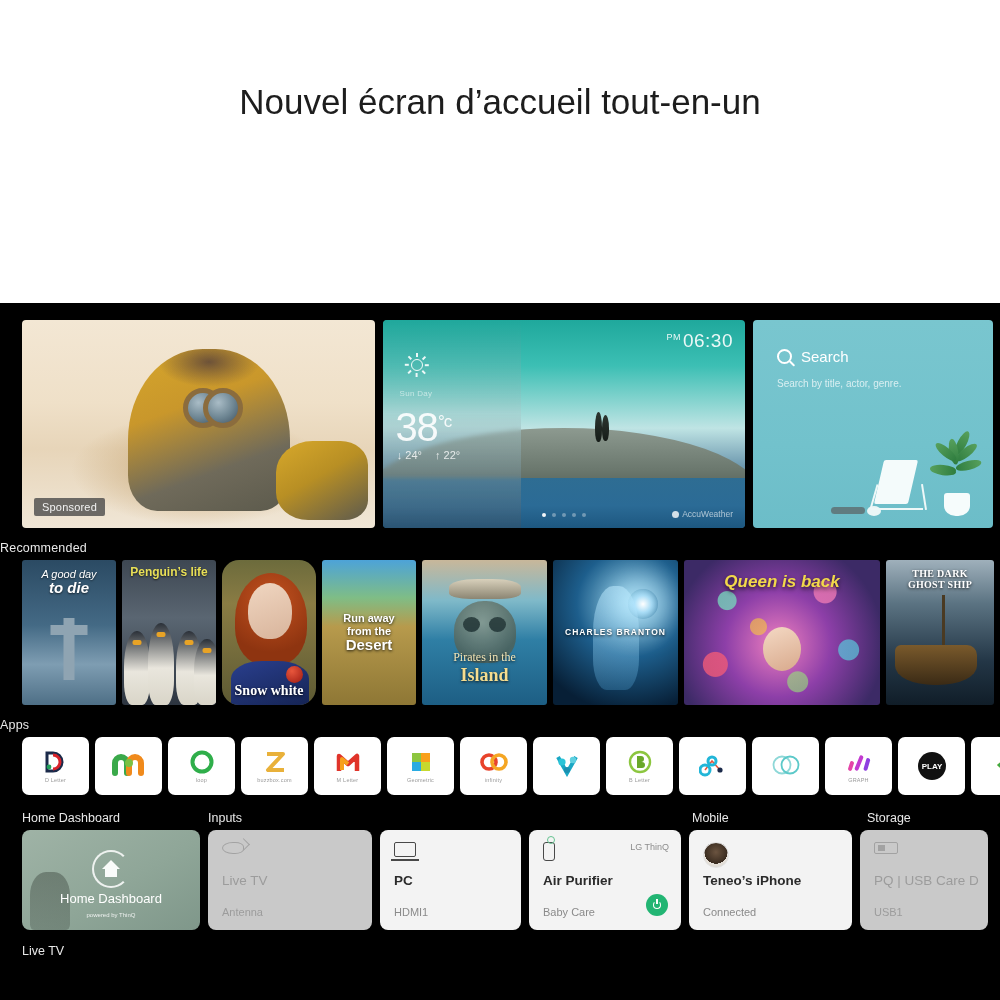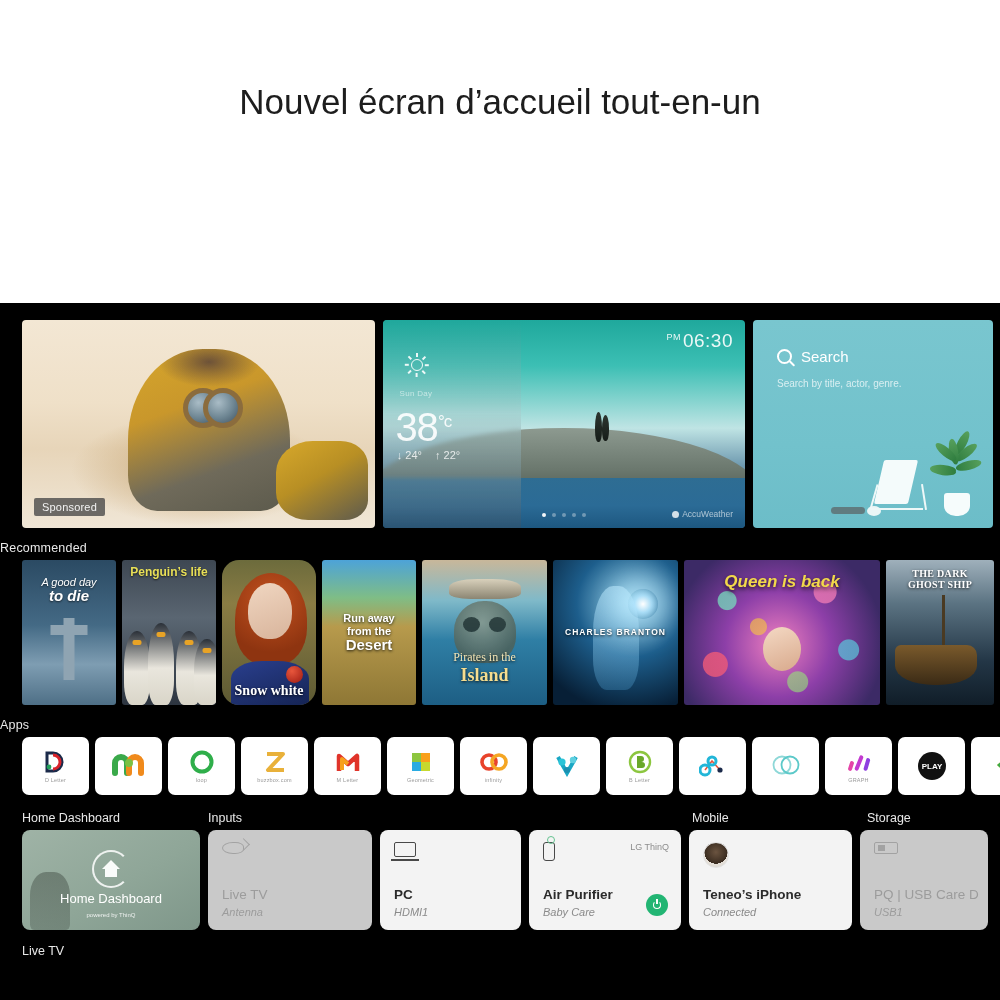--- a/index.html
+++ b/index.html
@@ -315,21 +315,21 @@
   .p1 { width:94px; background:linear-gradient(180deg,#2b4a63 0%, #446a85 45%, #7e9db2 72%, #4e6f86 100%); }
   .p1 .cross {
     position:absolute; left:50%; top:40%; transform:translateX(-50%);
     width:11px; height:62px; background:#8fa4b2;
   }
   .p1 .cross::before {
     content:""; position:absolute; left:-13px; top:7px;
     width:37px; height:10px; background:#8fa4b2;
   }
   .p1 .t {
-    top:16px; font-size:11px; font-style:italic;
+    top:8px; font-size:11px; font-style:italic;
     text-shadow:0 1px 2px rgba(0,0,0,.6);
   }
   .p1 .t b { display:block; font-size:15px; font-style:italic; }
 
   .p2 { width:94px; background:linear-gradient(180deg,#3d4752 0%, #5a6672 40%, #2d3540 100%); }
   .p2 .t { top:6px; font-size:12px; font-weight:700; color:#e8df57; text-shadow:0 1px 2px rgba(0,0,0,.7); }
   .peng {
     position:absolute; bottom:0; width:26px; height:74px;
     background:linear-gradient(180deg,#2a3038 0%, #e9e6dd 55%, #d9d5c8 100%);
     border-radius:48% 48% 30% 30%;
@@ -468,21 +468,21 @@
     display:flex; gap:8px; padding-left:22px; height:100px;
   }
   .tile {
     border-radius:8px;
     position:relative;
     flex:0 0 auto;
     padding:12px 14px;
     overflow:hidden;
   }
   .tile .tname { font-size:13.5px; font-weight:700; }
-  .tile .tsub  { font-size:11px; margin-top:4px;font-style:italic; }
+  .tile .tsub  { font-size:11px; margin-top:18px; }
   .tile .ticon { position:absolute; left:14px; top:12px; }
   .tile-hd {
     width:178px;
     background:linear-gradient(150deg,#9fb3a6 0%, #8fa698 55%, #7f978a 100%);
     color:#ffffff;
   }
   .tile-hd .hd-ring {
     position:absolute; left:50%; top:20px; transform:translateX(-50%);
     width:38px; height:38px;
     border:2px solid rgba(255,255,255,.85);

